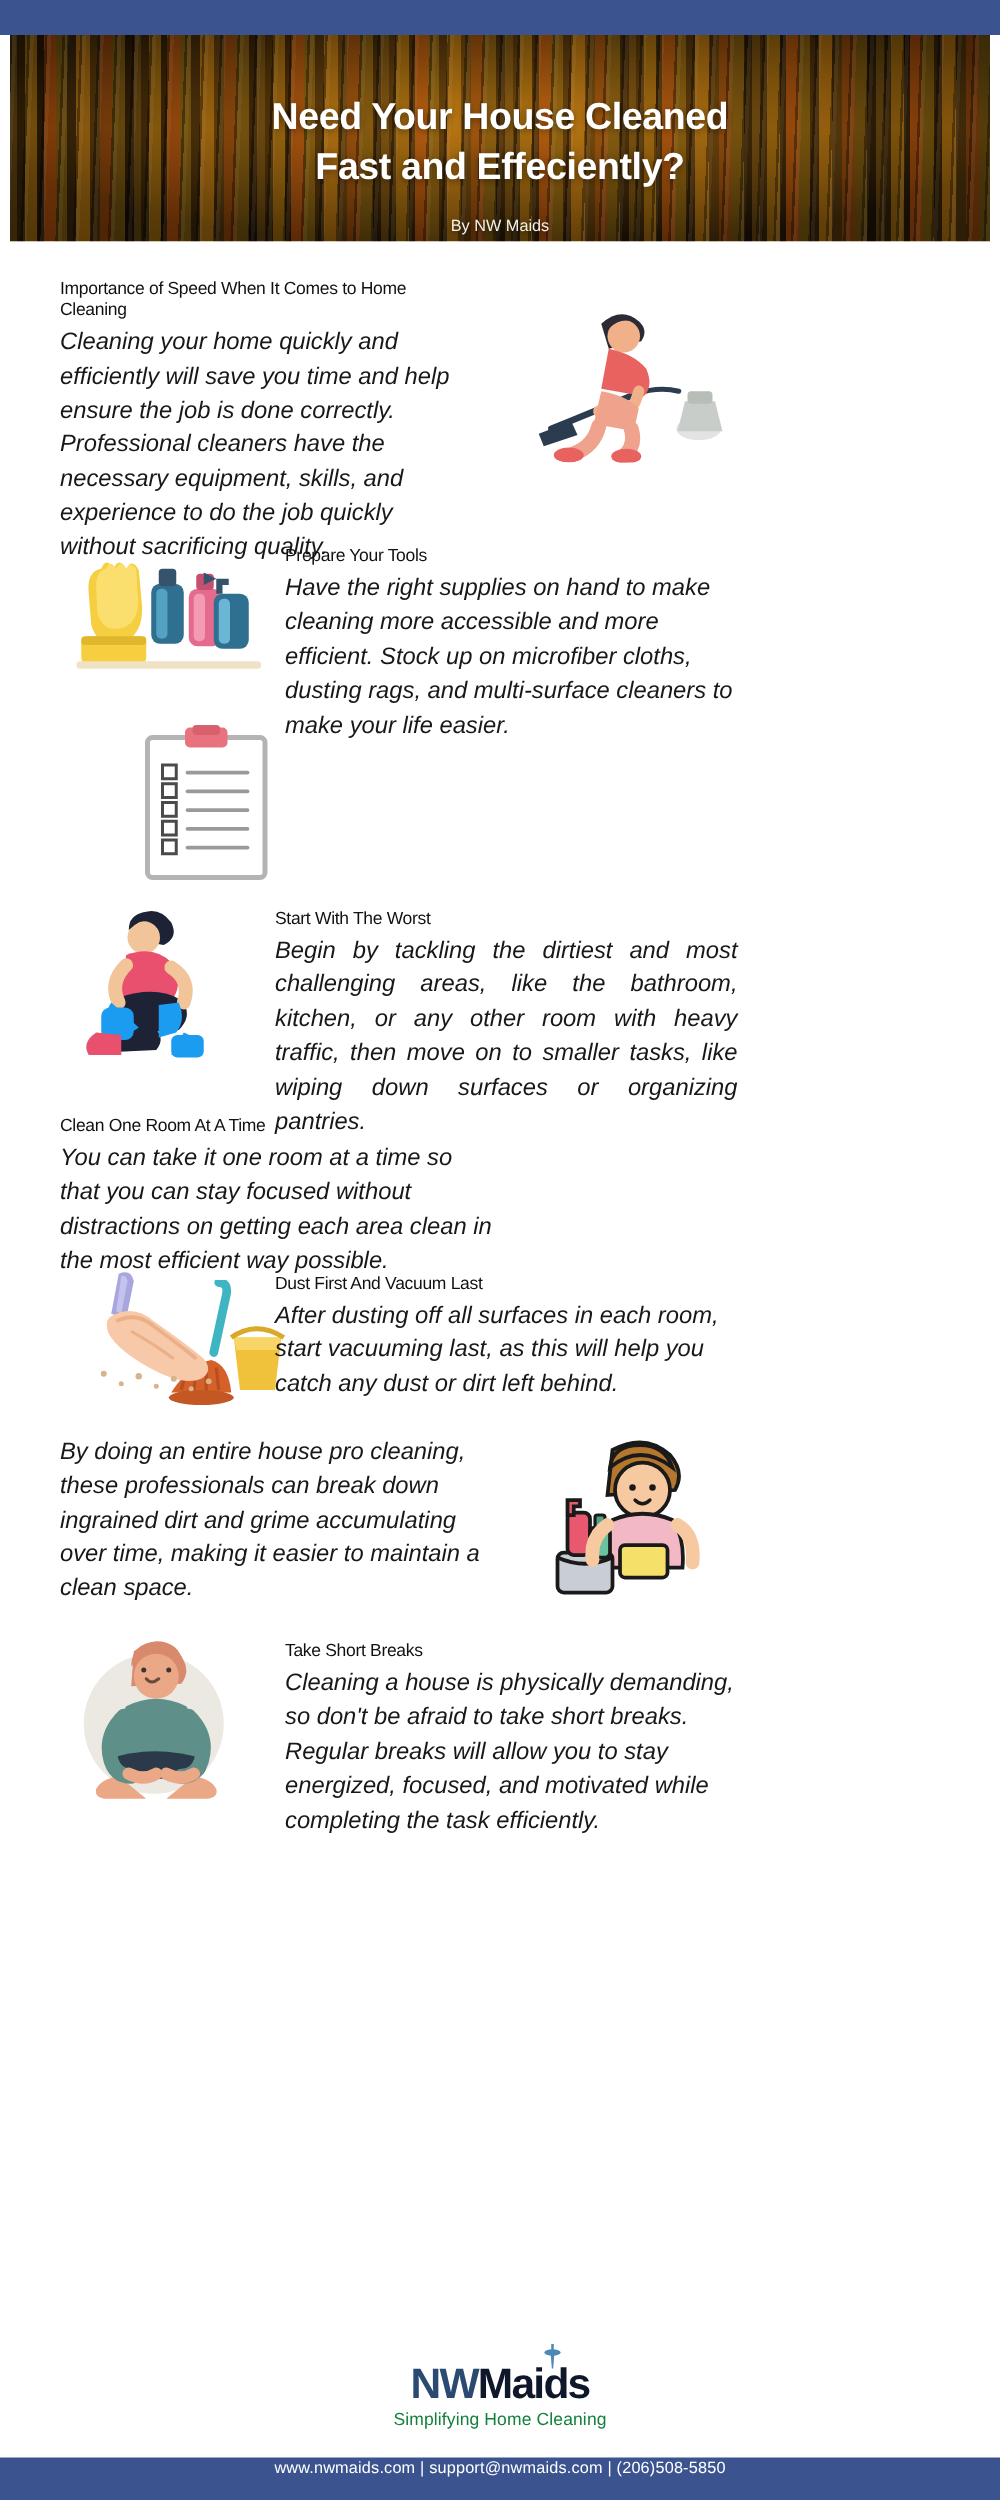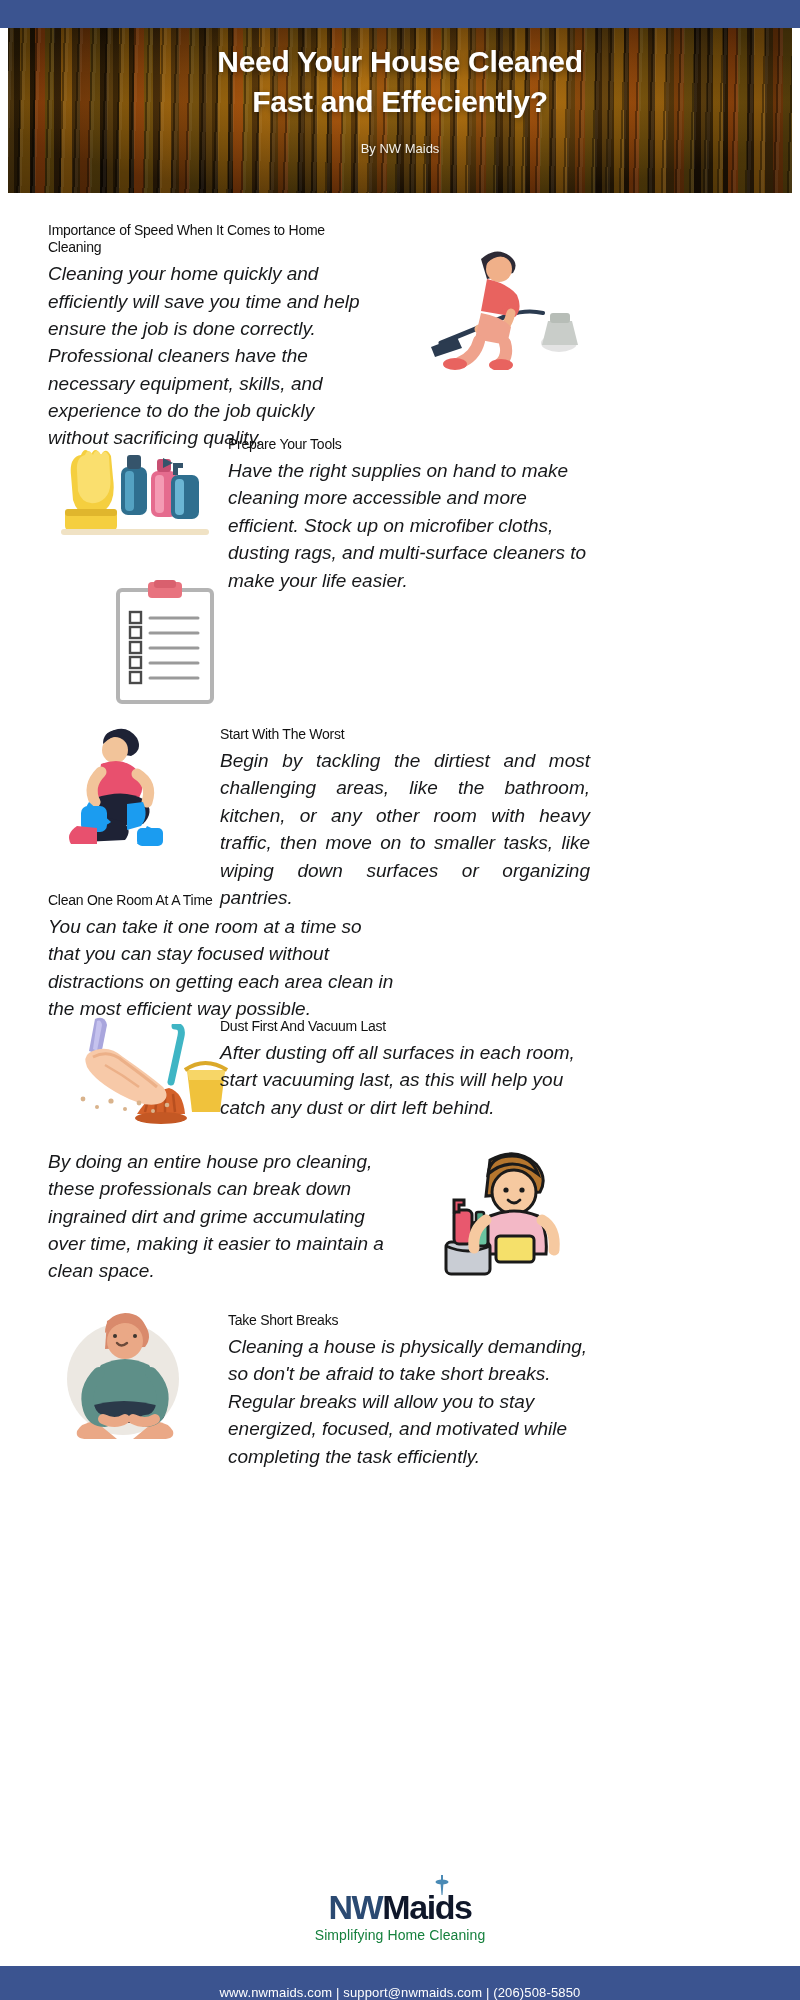--- a/index.html
+++ b/index.html
@@ -36,21 +36,21 @@
       linear-gradient(180deg, rgba(0,0,0,0.28), rgba(0,0,0,0.02) 45%, rgba(0,0,0,0.25));
     background-blend-mode: overlay, normal;
   }
   .hero::after{
     content:""; position:absolute; inset:0;
     background:
       repeating-linear-gradient(92deg, rgba(0,0,0,0.35) 0 2px, rgba(255,255,255,0.05) 2px 5px, rgba(0,0,0,0) 5px 14px),
       radial-gradient(ellipse at 50% 40%, rgba(190,120,20,0.40), rgba(0,0,0,0.35) 75%);
     pointer-events:none;
   }
-  .hero-inner { position: relative; z-index: 3; padding-top: 14px; text-align: center; }
+  .hero-inner { position: relative; z-index: 3; padding-top: 46px; text-align: center; }
   .hero-title {
     color: #fff; font-size: 30px; font-weight: 800; letter-spacing: -0.3px;
     line-height: 1.32; text-shadow: 0 2px 6px rgba(0,0,0,.45);
   }
   .hero-byline {
     margin-top: 20px; color: #f4f1ea; font-size: 13px; font-weight: 400;
     text-shadow: 0 1px 4px rgba(0,0,0,.5);
   }
 
   
@@ -65,21 +65,21 @@
   .logo-type { font-size: 34px; font-weight: 800; letter-spacing: -1.4px; line-height: 1; position: relative; display: inline-block; }
   .logo-nw { color: #2b4a72; }
   .logo-maids { color: #0f172a; }
   .needle { position: absolute; top: -15px; width: 14px; height: 20px; }
   .logo-tag { margin-top: 3px; font-size: 14px; color: #15803d; letter-spacing: .1px; }
 
   
   .footbar {
     position: absolute; left: 0; bottom: 0; width: 800px; height: 34px;
     background: #3b5490; color: #fff; font-size: 13px;
-    display: flex; align-items: flex-end; justify-content: center; letter-spacing: .15px;
+    display: flex; align-items: flex-start; justify-content: center; letter-spacing: .15px;
   }
   svg { display: block; }
 </style>
 </head>
 <body>
 
 <div class="page">
 
   <div class="topbar"></div>
 

